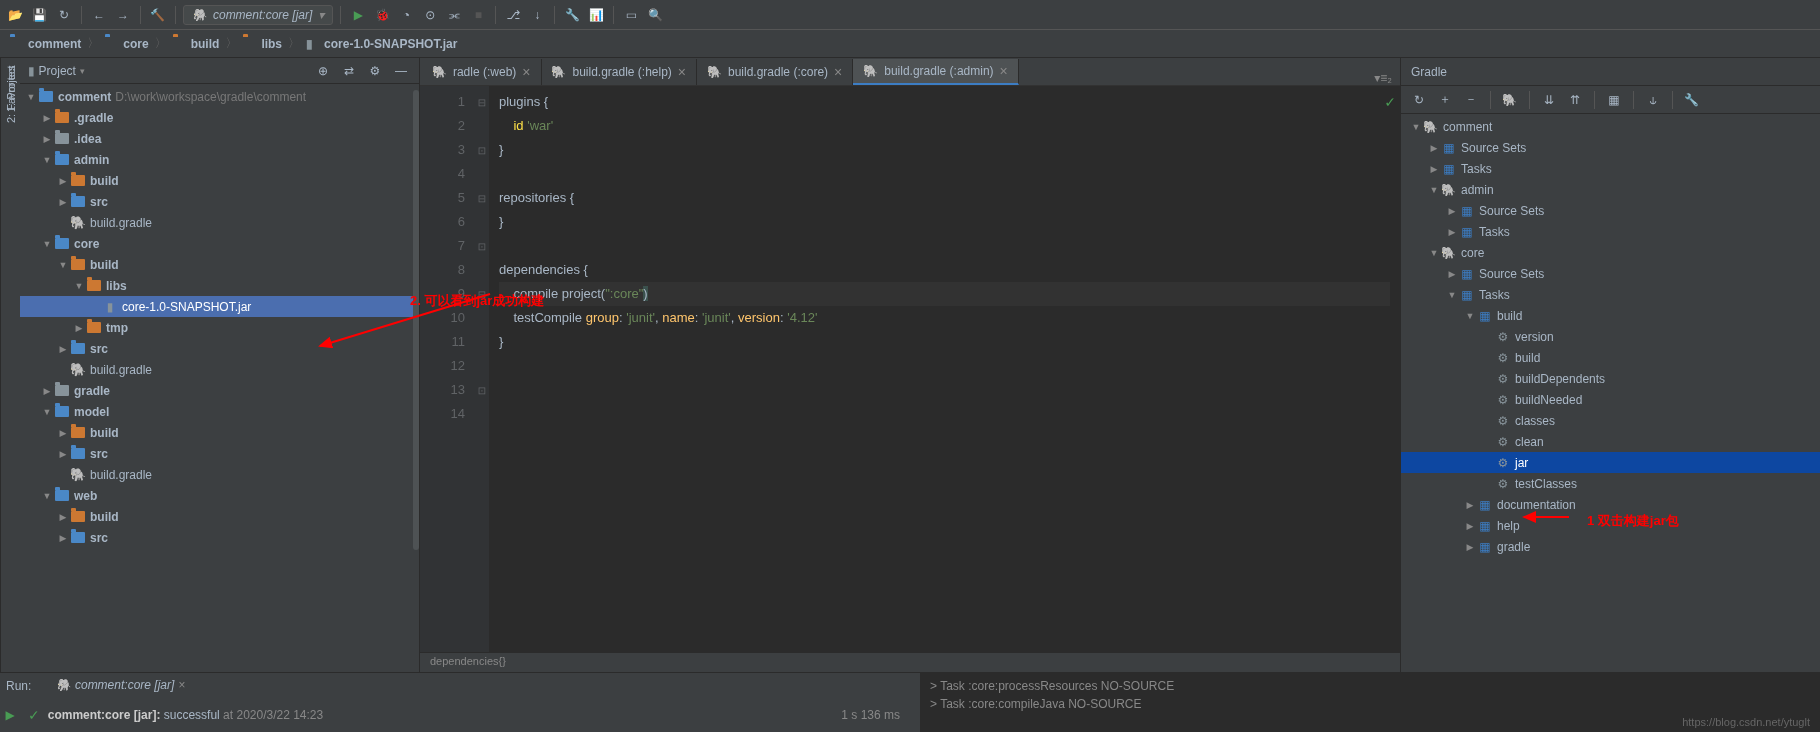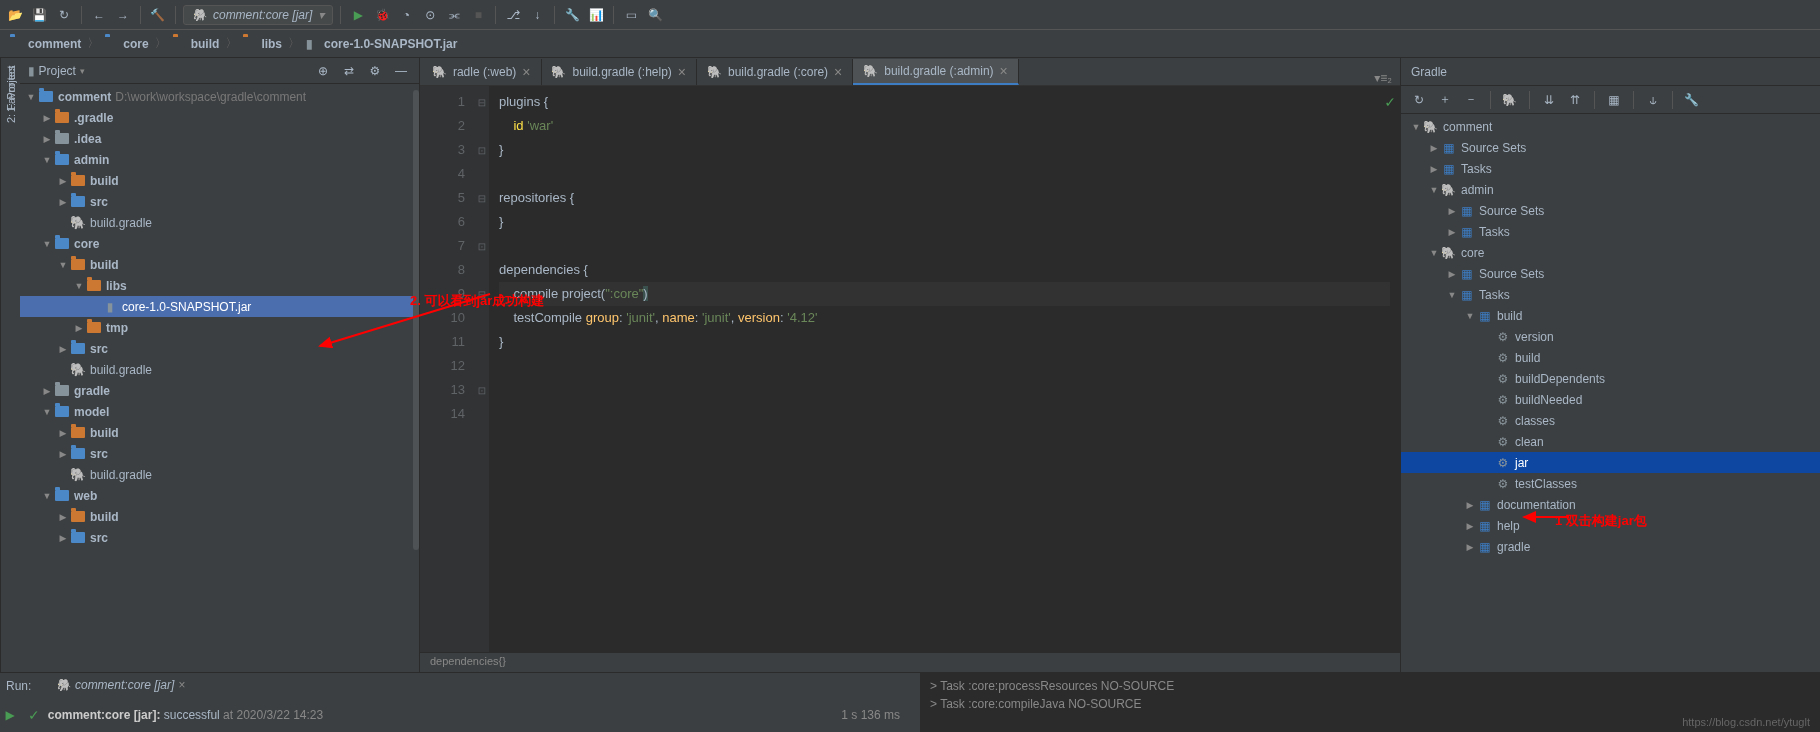--- a/index.html
+++ b/index.html
@@ -530,21 +530,21 @@
         <div class="gp-row ind3" style="padding-left: 62px;">
           <span class="arrow">▶</span>
           <span class="ticon"><span style="color:#3c7dc4">▦</span></span>
           <span>help</span>
         </div>
         <div class="gp-row ind3" style="padding-left: 62px;">
           <span class="arrow">▶</span>
           <span class="ticon"><span style="color:#3c7dc4">▦</span></span>
           <span>gradle</span>
         </div>
-        <div class="annot" style="left:154px; top:398px;">1 双击构建jar包</div>
+        <div class="annot" style="left:186px; top:398px;">1 双击构建jar包</div>
       <svg class="arrow-svg" style="left:118px; top:393px;" width="60" height="20">
         <defs>
             <marker id="ah2" markerWidth="8" markerHeight="8" refX="6" refY="3" orient="auto">
               <path d="M0,0 L7,3 L0,6 Z" fill="#ff0000"></path>
             </marker>
           </defs>
         <line x1="50" y1="10" x2="5" y2="10" stroke="#ff0000" stroke-width="2" marker-end="url(#ah2)"></line>
       </svg>
     </div>
   </div>

